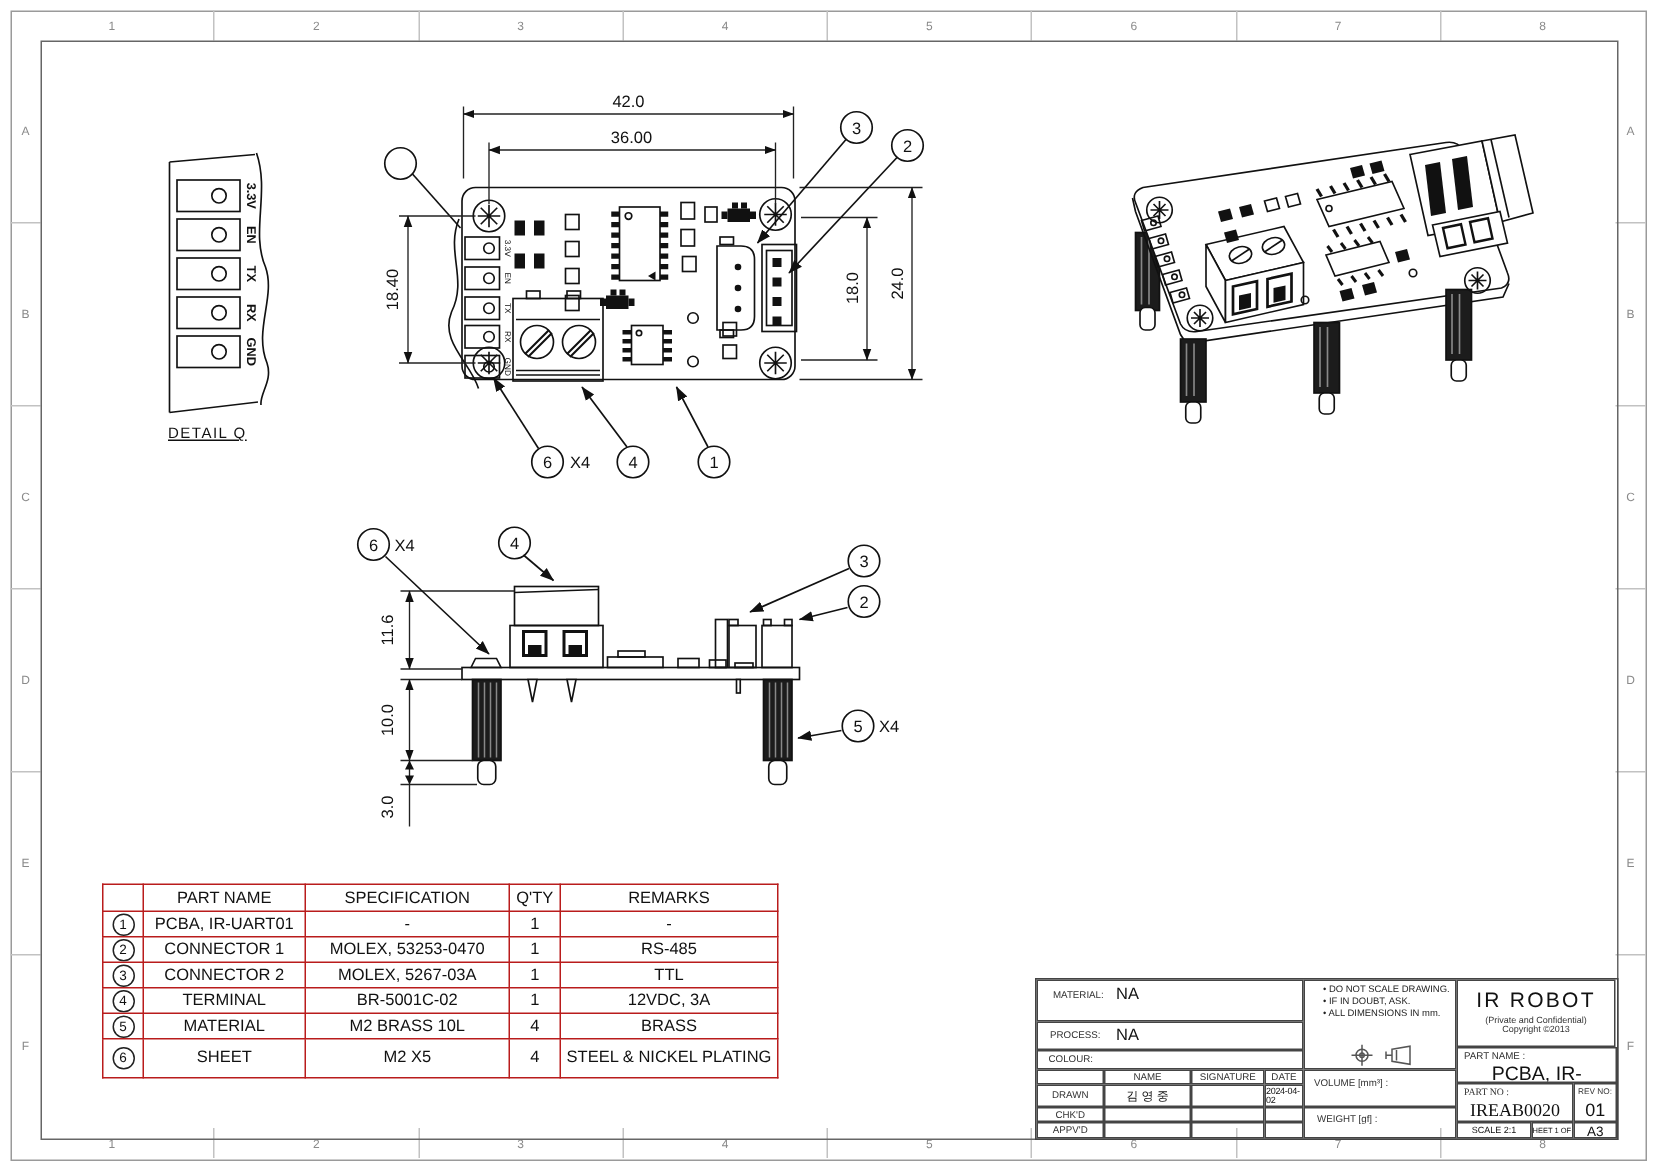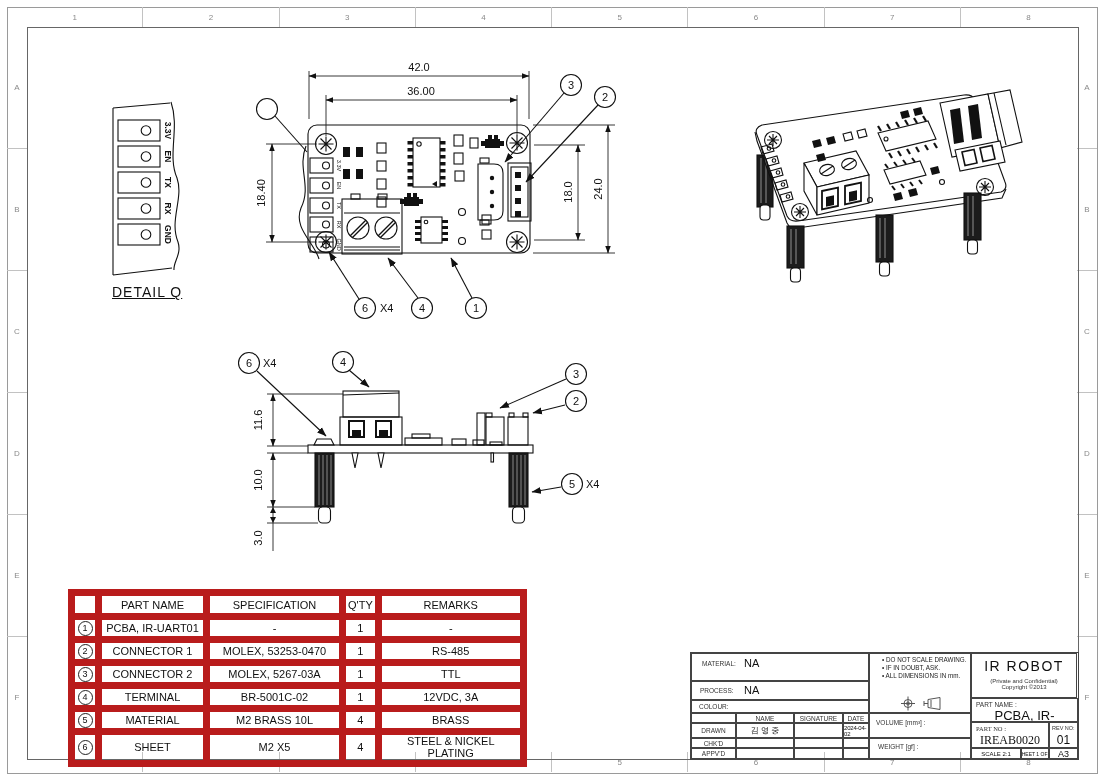--- a/index.html
+++ b/index.html
@@ -13,25 +13,25 @@
   .strip .cell{flex:1;display:flex;align-items:center;justify-content:center;
                font-size:8px;color:#8a8a8a;border-color:#c2c2c2;}
   .strip-h .cell + .cell{border-left:1px solid #c2c2c2;}
   .strip-v .cell + .cell{border-top:1px solid #c2c2c2;}
   svg{position:absolute;overflow:visible;}
   svg text{font-family:"Liberation Sans",sans-serif;fill:#111;}
   .dim-text{font-size:11px;}
   .balloon-text{font-size:11px;}
   .pin-label-small{font-size:5.5px;}
   .pin-label{font-size:8.5px;font-weight:bold;}
-  .detail-title{position:absolute;left:112px;top:284px;font-size:14px;letter-spacing:1px;
+  .detail-title{position:absolute;left:112px;top:284px;font-size:10px;letter-spacing:1px;
                 text-decoration:underline;color:#111;}
   
   #bom{position:absolute;left:68px;top:589px;border-collapse:collapse;table-layout:fixed;}
-  #bom td,#bom th{border:7px solid #b91c1c;font-size:11px;text-align:center;padding:0 2px;
+  #bom td,#bom th{border:1px solid #b91c1c;font-size:11px;text-align:center;padding:0 2px;
                   font-weight:normal;color:#111;overflow:hidden;}
   #bom th{height:17px;}
   #bom td{height:16px;}
   #bom tr.tall td{height:25px;line-height:1.05;}
   .circ{display:inline-block;width:13px;height:13px;border:1px solid #222;border-radius:50%;
         font-size:9px;line-height:13px;text-align:center;}
   
   #tb{position:absolute;left:690px;top:652px;width:387px;height:106px;border:1px solid #444;
       font-size:11px;}
   #tb .tcell{position:absolute;border:1px solid #444;box-sizing:border-box;overflow:hidden;}

